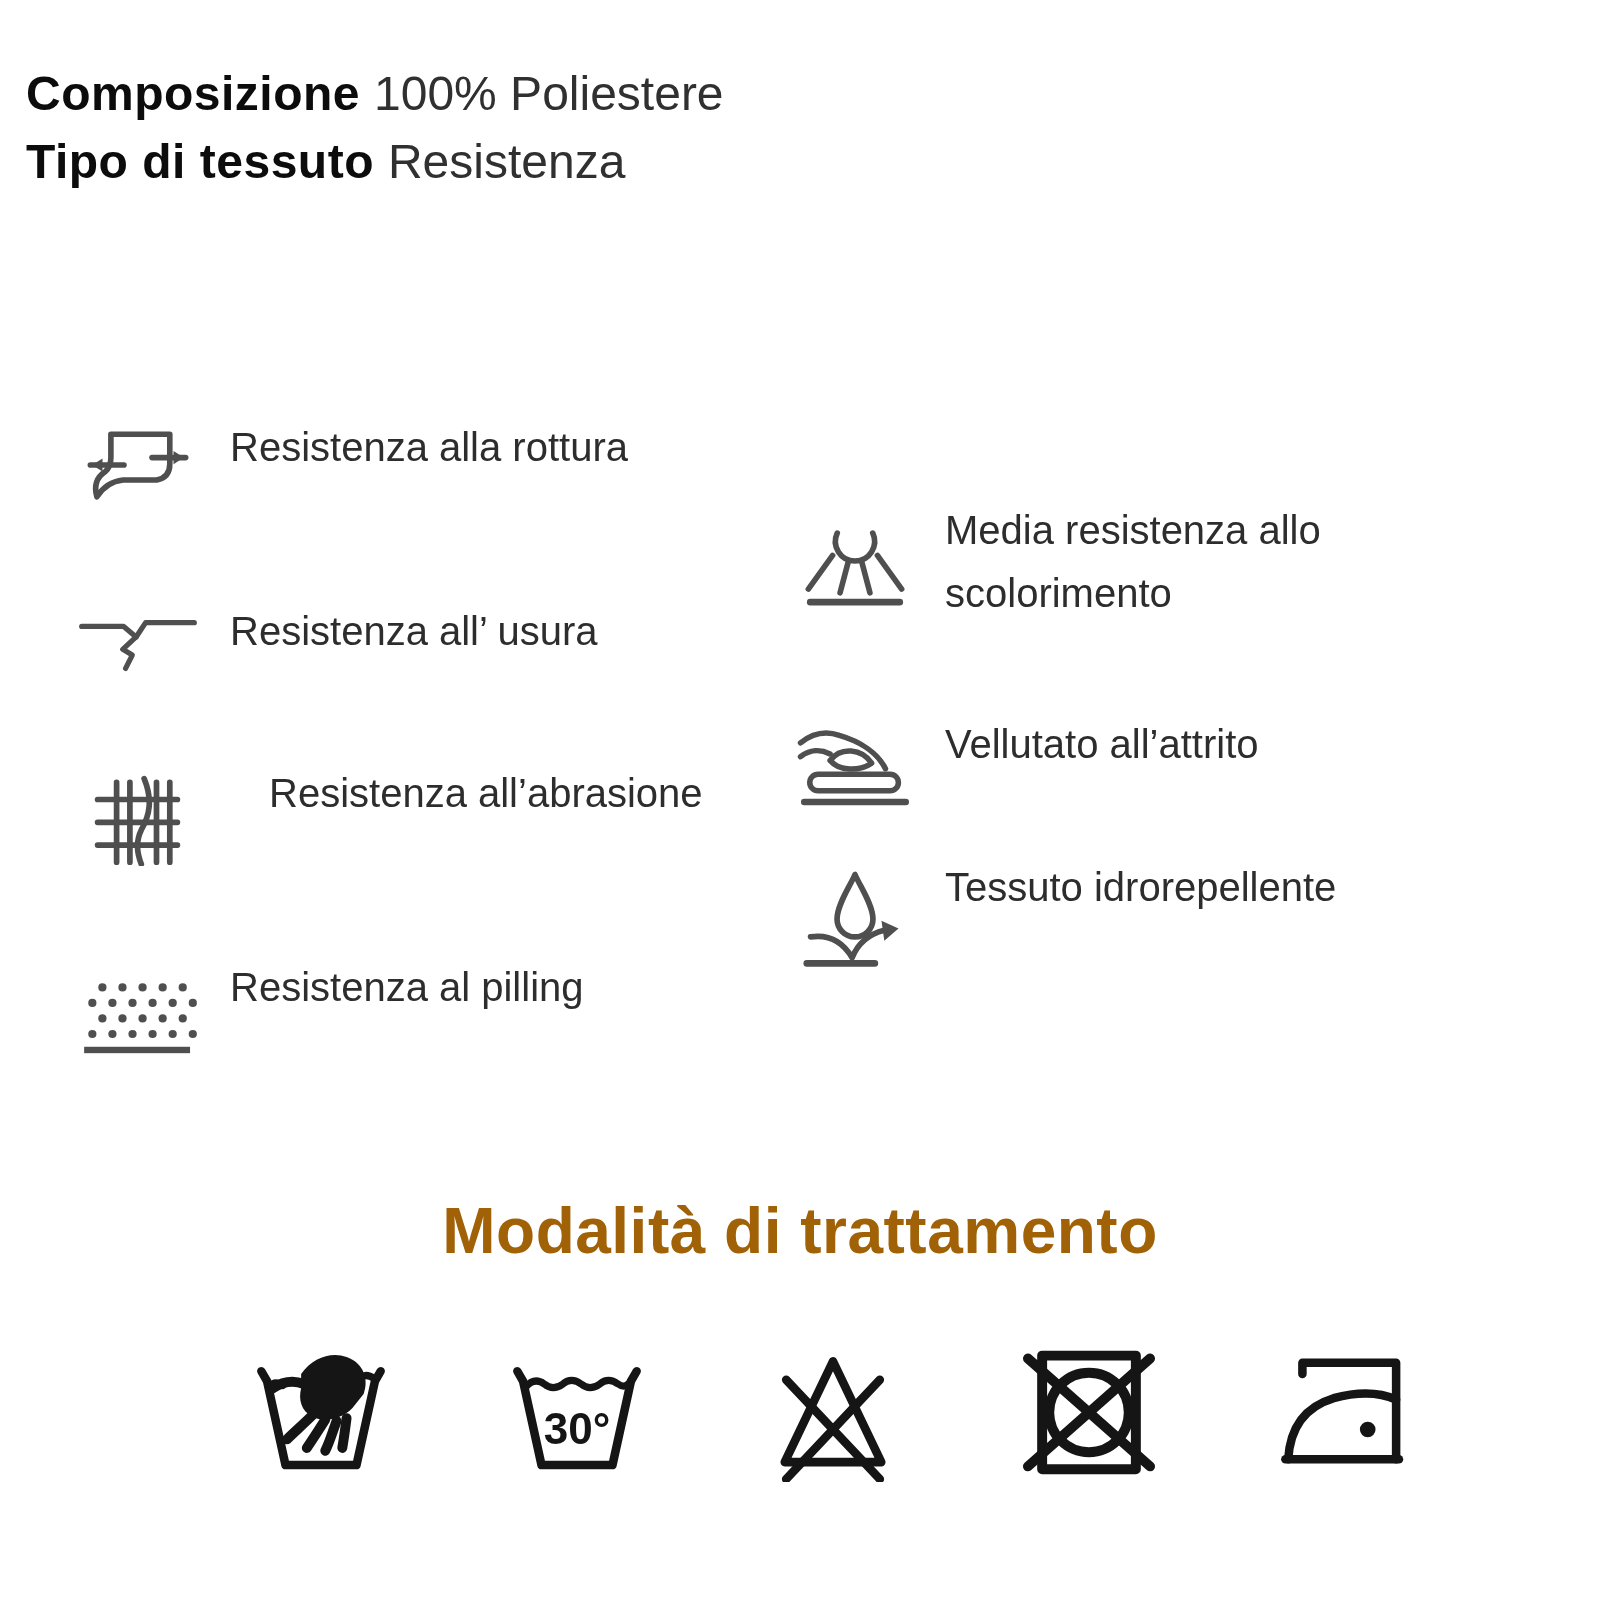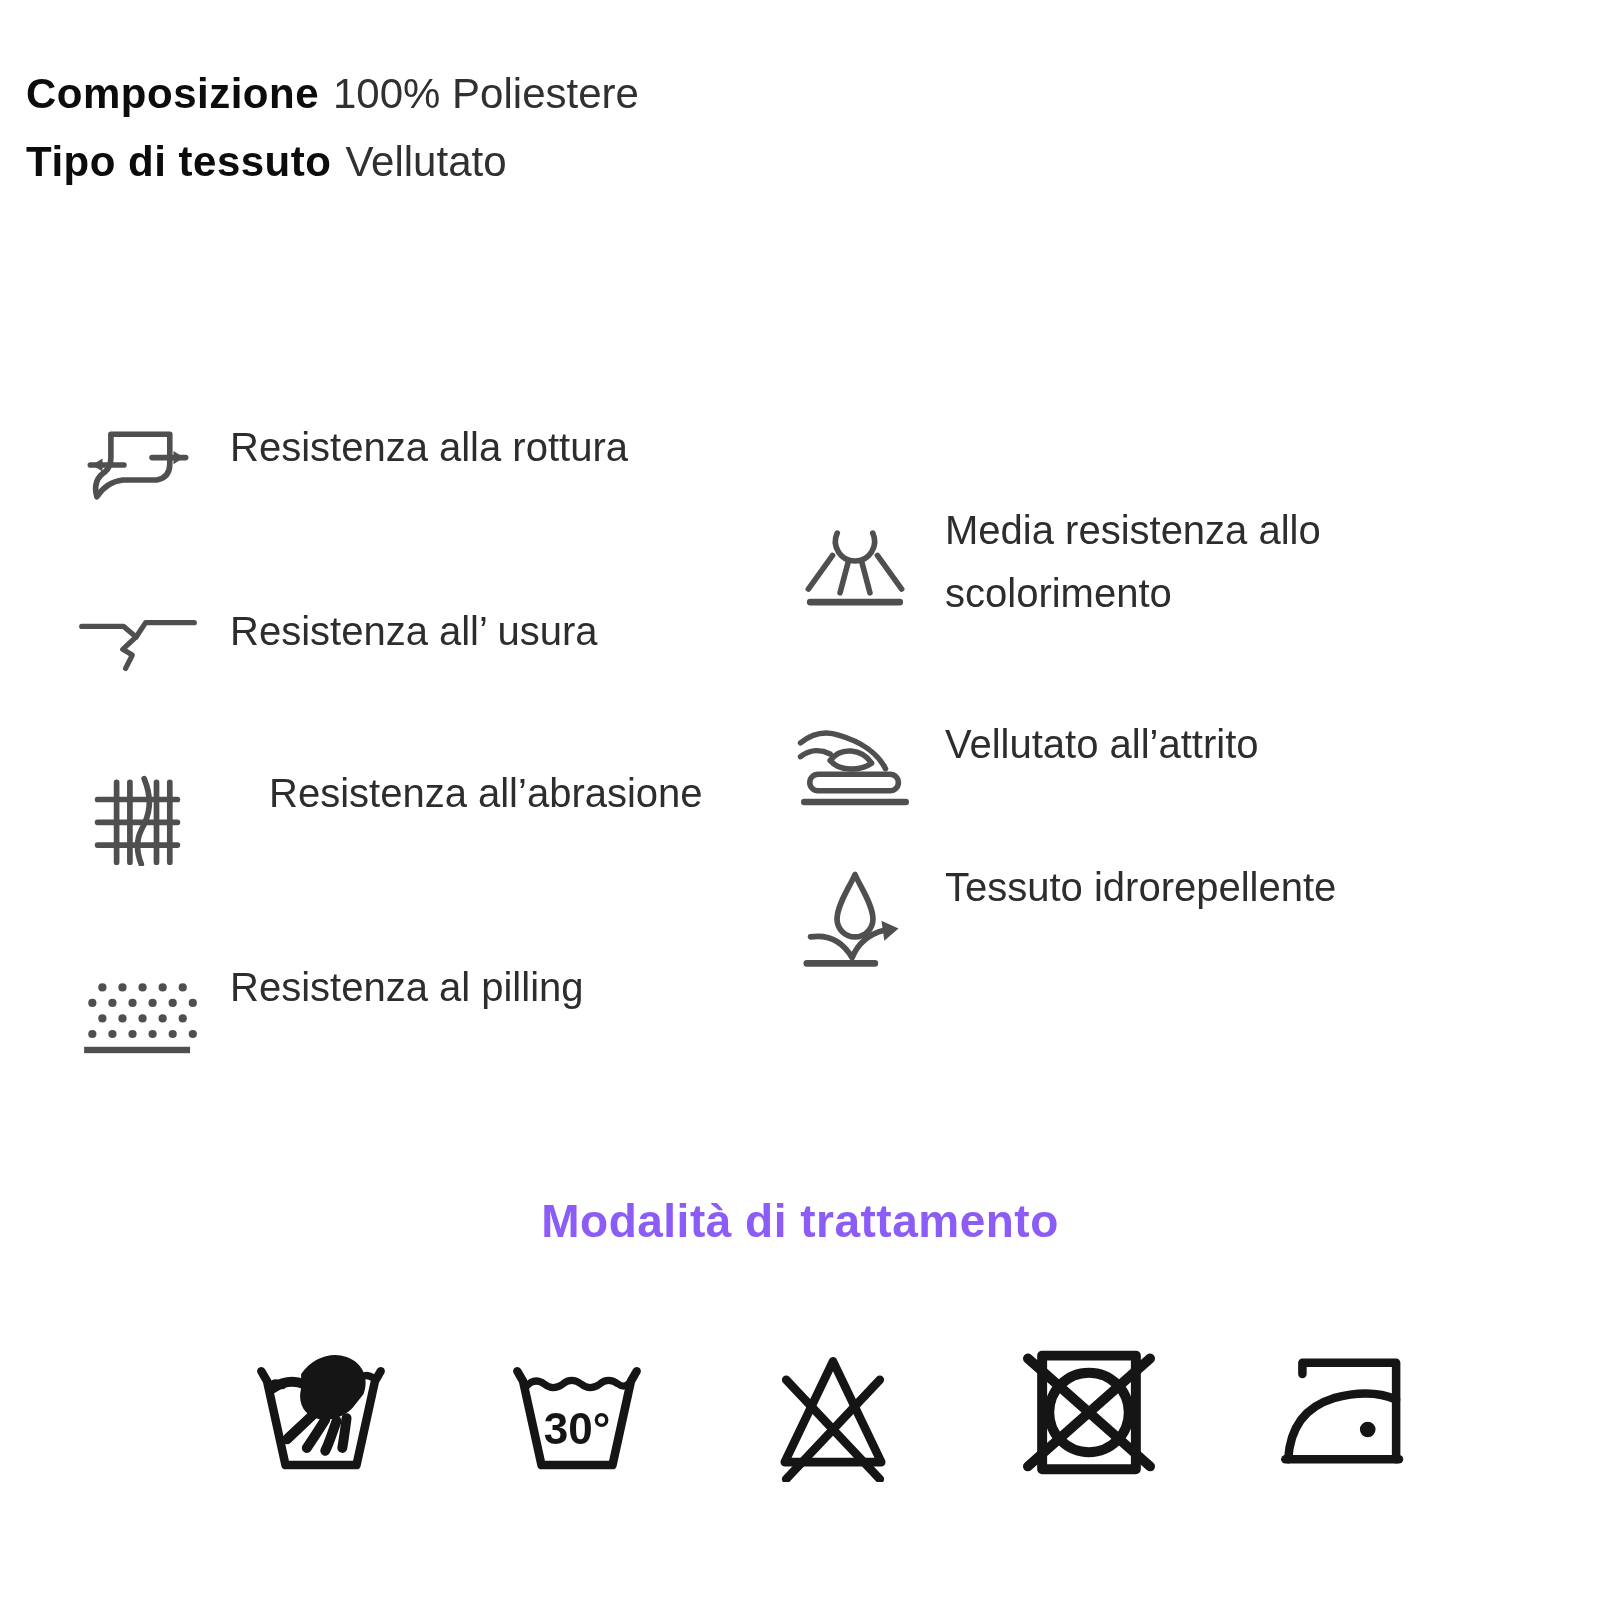--- a/index.html
+++ b/index.html
@@ -5,61 +5,61 @@
   * { margin:0; padding:0; box-sizing:border-box; }
   html,body { width:1600px; height:1600px; }
   body {
     background:#ffffff;
     font-family:"Liberation Sans", sans-serif;
     color:#2e2e2e;
     position:relative;
     overflow:hidden;
   }
   .header { position:absolute; left:26px; top:60px; }
-  .header-line { font-size:42px; line-height:68px; color:#303030; white-space:nowrap; }
+  .header-line { font-size:48px; line-height:68px; color:#303030; white-space:nowrap; }
   .header-line .lbl { font-weight:700; color:#0c0c0c; letter-spacing:.5px; margin-right:14px; }
 
   .feature-row { position:absolute; display:flex; }
   .icon-box { display:flex; align-items:center; justify-content:center; flex:0 0 auto; color:#4f4f4f; }
   .left-col .icon-box { width:135px; margin-right:25px; }
   .right-col .icon-box { width:120px; margin-right:30px; }
   .feature-label { font-size:40px; line-height:63px; color:#2d2d2d; }
 
   .row-l1 { left:70px; top:416px; height:100px; }
   .row-l2 { left:70px; top:600px; height:92px;  }
   .row-l3 { left:70px; top:762px; height:112px;gap:39px; }
   .row-l4 { left:70px; top:956px; height:114px; }
   .row-r1 { left:795px; top:499px; height:126px; }
   .row-r2 { left:795px; top:713px; height:104px; }
   .row-r3 { left:795px; top:856px; height:124px; }
   .row-r1 .feature-label { width:490px; }
 
   .treatment-title {
     position:absolute; top:1194px; left:0; width:1600px;
-    text-align:center; font-size:46px; font-weight:700; color:#8b5cf6;
+    text-align:center; font-size:64px; font-weight:700; color:#a16207;
     letter-spacing:.5px;
   }
   .care-row {
     position:absolute; top:1340px; left:0; width:1600px;
     display:flex; justify-content:center; gap:114px; padding-left:66px;
     color:#151515;
   }
   .care-symbol { flex:0 0 auto; }
   svg { display:block; }
   svg text { font-family:"Liberation Sans", sans-serif; }
 </style>
 </head>
 <body>
 
 <div class="header">
   <div class="header-line">
     <span class="lbl">Composizione</span><span>100% Poliestere</span>
   </div>
   <div class="header-line">
-    <span class="lbl">Tipo di tessuto</span><span>Vellutato</span>
+    <span class="lbl">Tipo di tessuto</span><span>Resistenza</span>
   </div>
 </div>
 
 <div class="feature-row left-col row-l1">
   <span class="icon-box">
     <svg width="128" height="86" viewBox="0 0 130 92" fill="none" stroke="currentColor" stroke-width="6" stroke-linejoin="round" stroke-linecap="round">
       <path d="M36,12 H99 V44 Q99,58 85,61 H49 Q31,63 21,79 Q16,61 30,52 Q36,47 36,37 Z"></path>
       <path d="M50,45 H14"></path>
       <path d="M80,37 H116"></path>
       <path d="M16,45 L27,38 V52 Z" fill="currentColor" stroke="none"></path>

